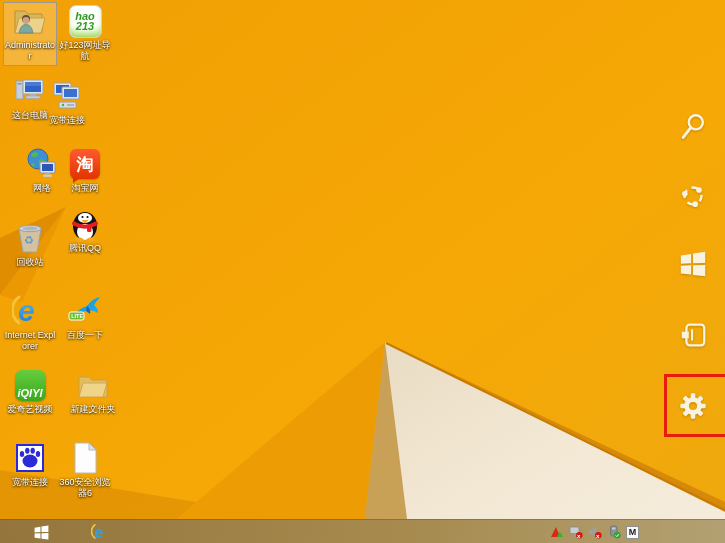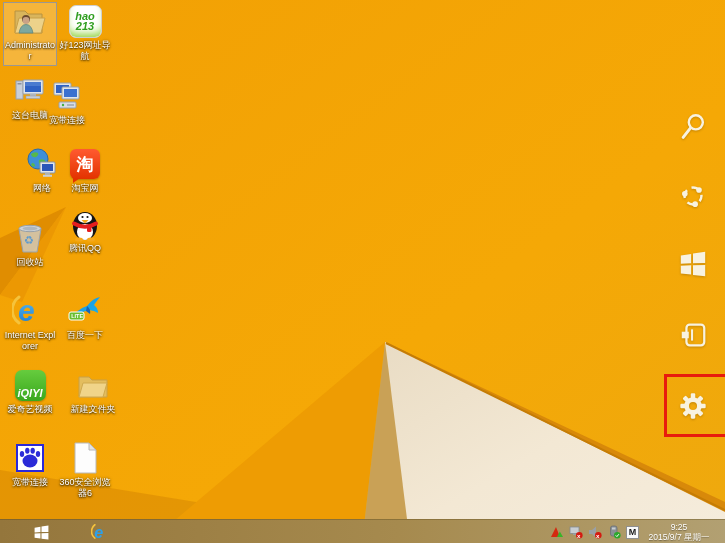--- a/index.html
+++ b/index.html
@@ -395,17 +395,13 @@
     </svg>
     <svg width="14" height="14" viewBox="0 0 14 14">
       <rect x="3.5" y="1" width="6.5" height="10" rx="2" fill="#8a9096" stroke="#6a7076" stroke-width="0.8"></rect>
       <rect x="5" y="2.5" width="3.5" height="2" fill="#c8cdd2"></rect>
       <circle cx="10.3" cy="10.3" r="3.3" fill="#2ca82c"></circle>
       <path d="M8.7,10.4 l1.2,1.2 l2,-2.4" stroke="#fff" stroke-width="1" fill="none"></path>
     </svg>
     <div class="ime-box">M</div>
   </div>
 
-  <div class="clock">
-    <div>9:25</div>
-    <div>2015/9/7 星期一</div>
-  </div>
 </div>
 
 </body></html>

